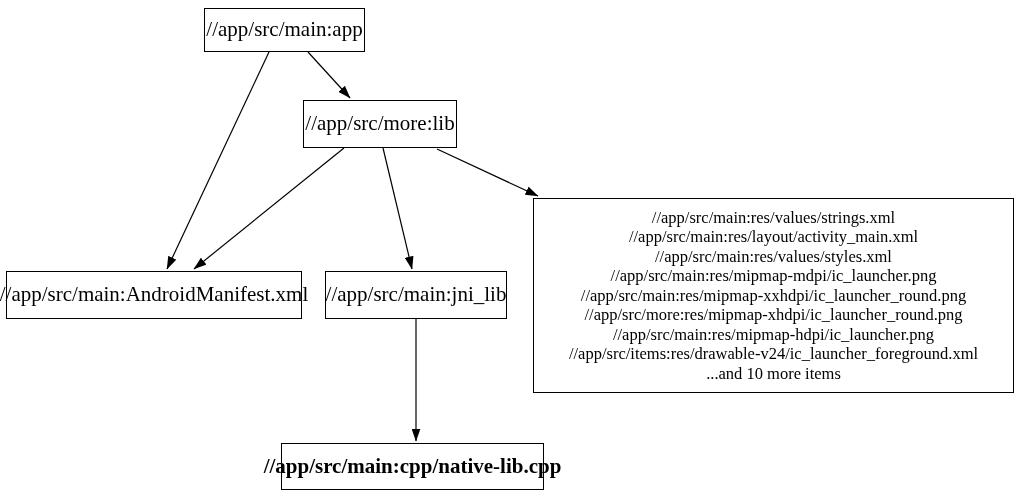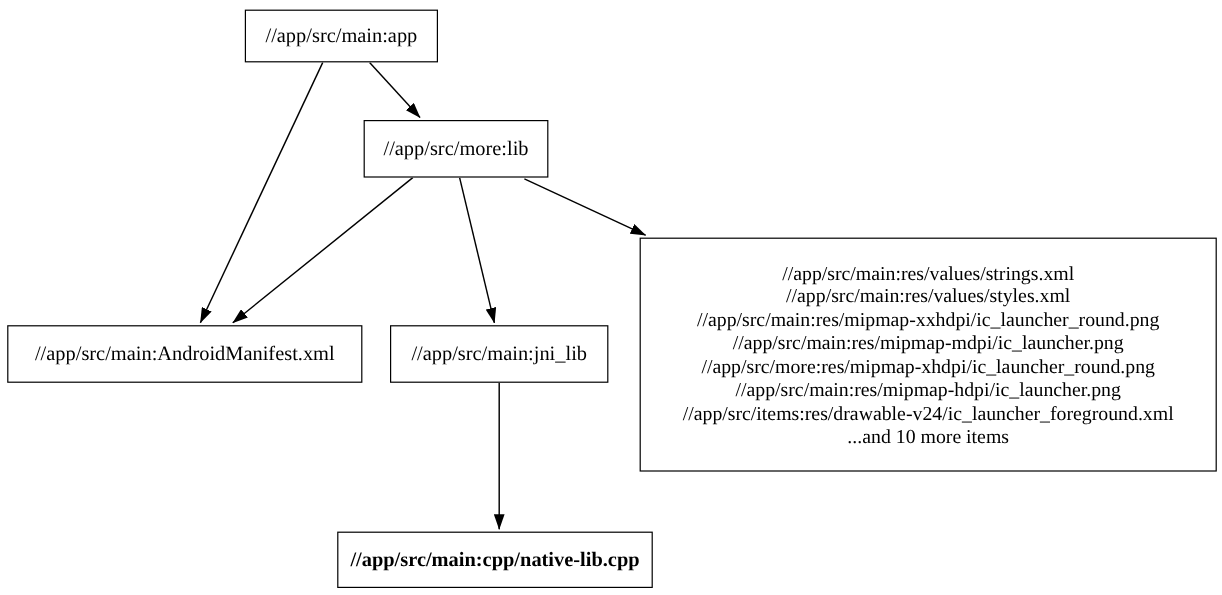--- a/index.html
+++ b/index.html
@@ -26,21 +26,21 @@
   .node {
     position: absolute;
     box-sizing: border-box;
     border: 1px solid var(--fg, #000000);
     background: var(--bg, #ffffff);
     display: flex;
     flex-direction: column;
     align-items: center;
     justify-content: center;
     text-align: center;
-    font-size: 17px;
+    font-size: 21px;
     line-height: 19.5px;
     white-space: nowrap;
   }
   .node-app        { left: 204px; top: 8px;   width: 161px; height: 44px; }
   .node-lib        { left: 303px; top: 100px; width: 154px; height: 48px; }
   .node-manifest   { left: 6px;   top: 271px; width: 296px; height: 48px; }
   .node-jni-lib    { left: 325px; top: 271px; width: 182px; height: 48px; }
   .node-res        { left: 533px; top: 198px; width: 481px; height: 195px; font-size: 16.5px; }
   .node-native-lib { left: 281px; top: 443px; width: 263px; height: 47px; font-weight: bold; }
   .node .line { display: block; }
@@ -75,23 +75,24 @@
   <div class="node node-manifest">
     <span class="line">//app/src/main:AndroidManifest.xml</span>
   </div>
 
   <div class="node node-jni-lib">
     <span class="line">//app/src/main:jni_lib</span>
   </div>
 
   <div class="node node-res">
     <span class="line">//app/src/main:res/values/strings.xml</span>
+    <span class="line">//app/src/main:res/layout/activity_main.xml</span>
     <span class="line">//app/src/main:res/values/styles.xml</span>
+    <span class="line">//app/src/main:res/mipmap-mdpi/ic_launcher.png</span>
     <span class="line">//app/src/main:res/mipmap-xxhdpi/ic_launcher_round.png</span>
-    <span class="line">//app/src/main:res/mipmap-mdpi/ic_launcher.png</span>
     <span class="line">//app/src/more:res/mipmap-xhdpi/ic_launcher_round.png</span>
     <span class="line">//app/src/main:res/mipmap-hdpi/ic_launcher.png</span>
     <span class="line">//app/src/items:res/drawable-v24/ic_launcher_foreground.xml</span>
     <span class="line">...and 10 more items</span>
   </div>
 
   <div class="node node-native-lib">
     <span class="line">//app/src/main:cpp/native-lib.cpp</span>
   </div>
 

